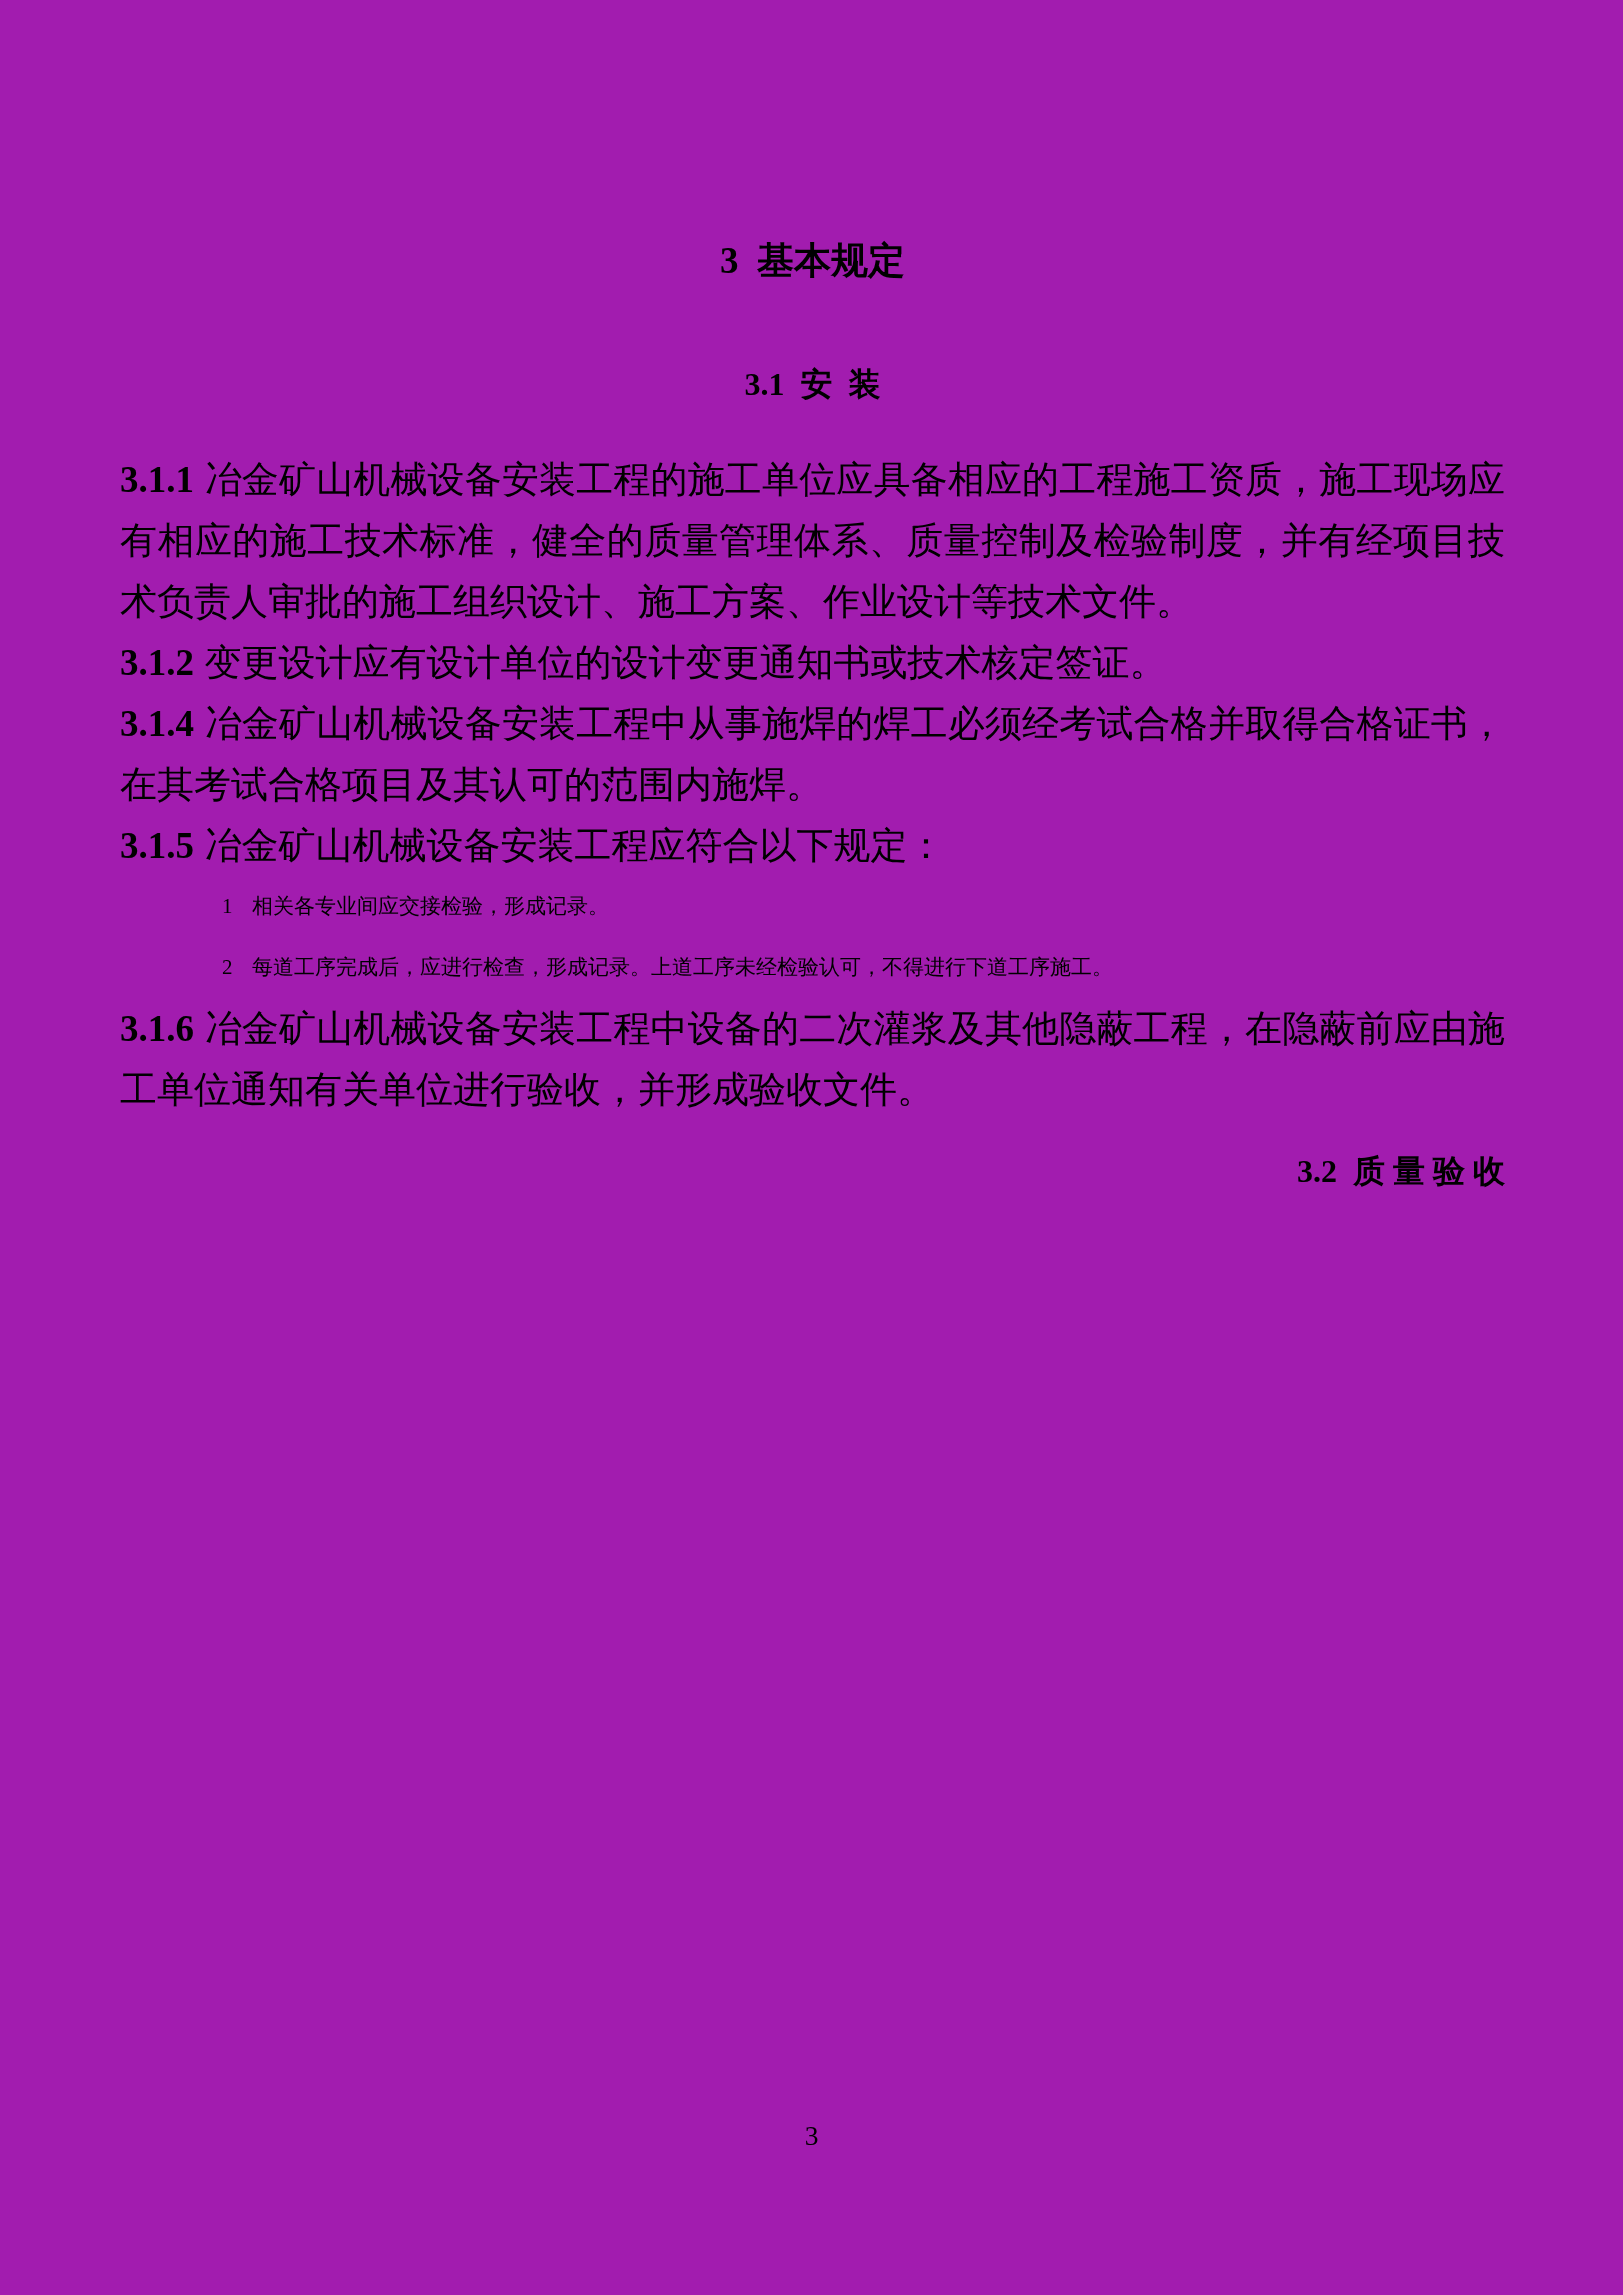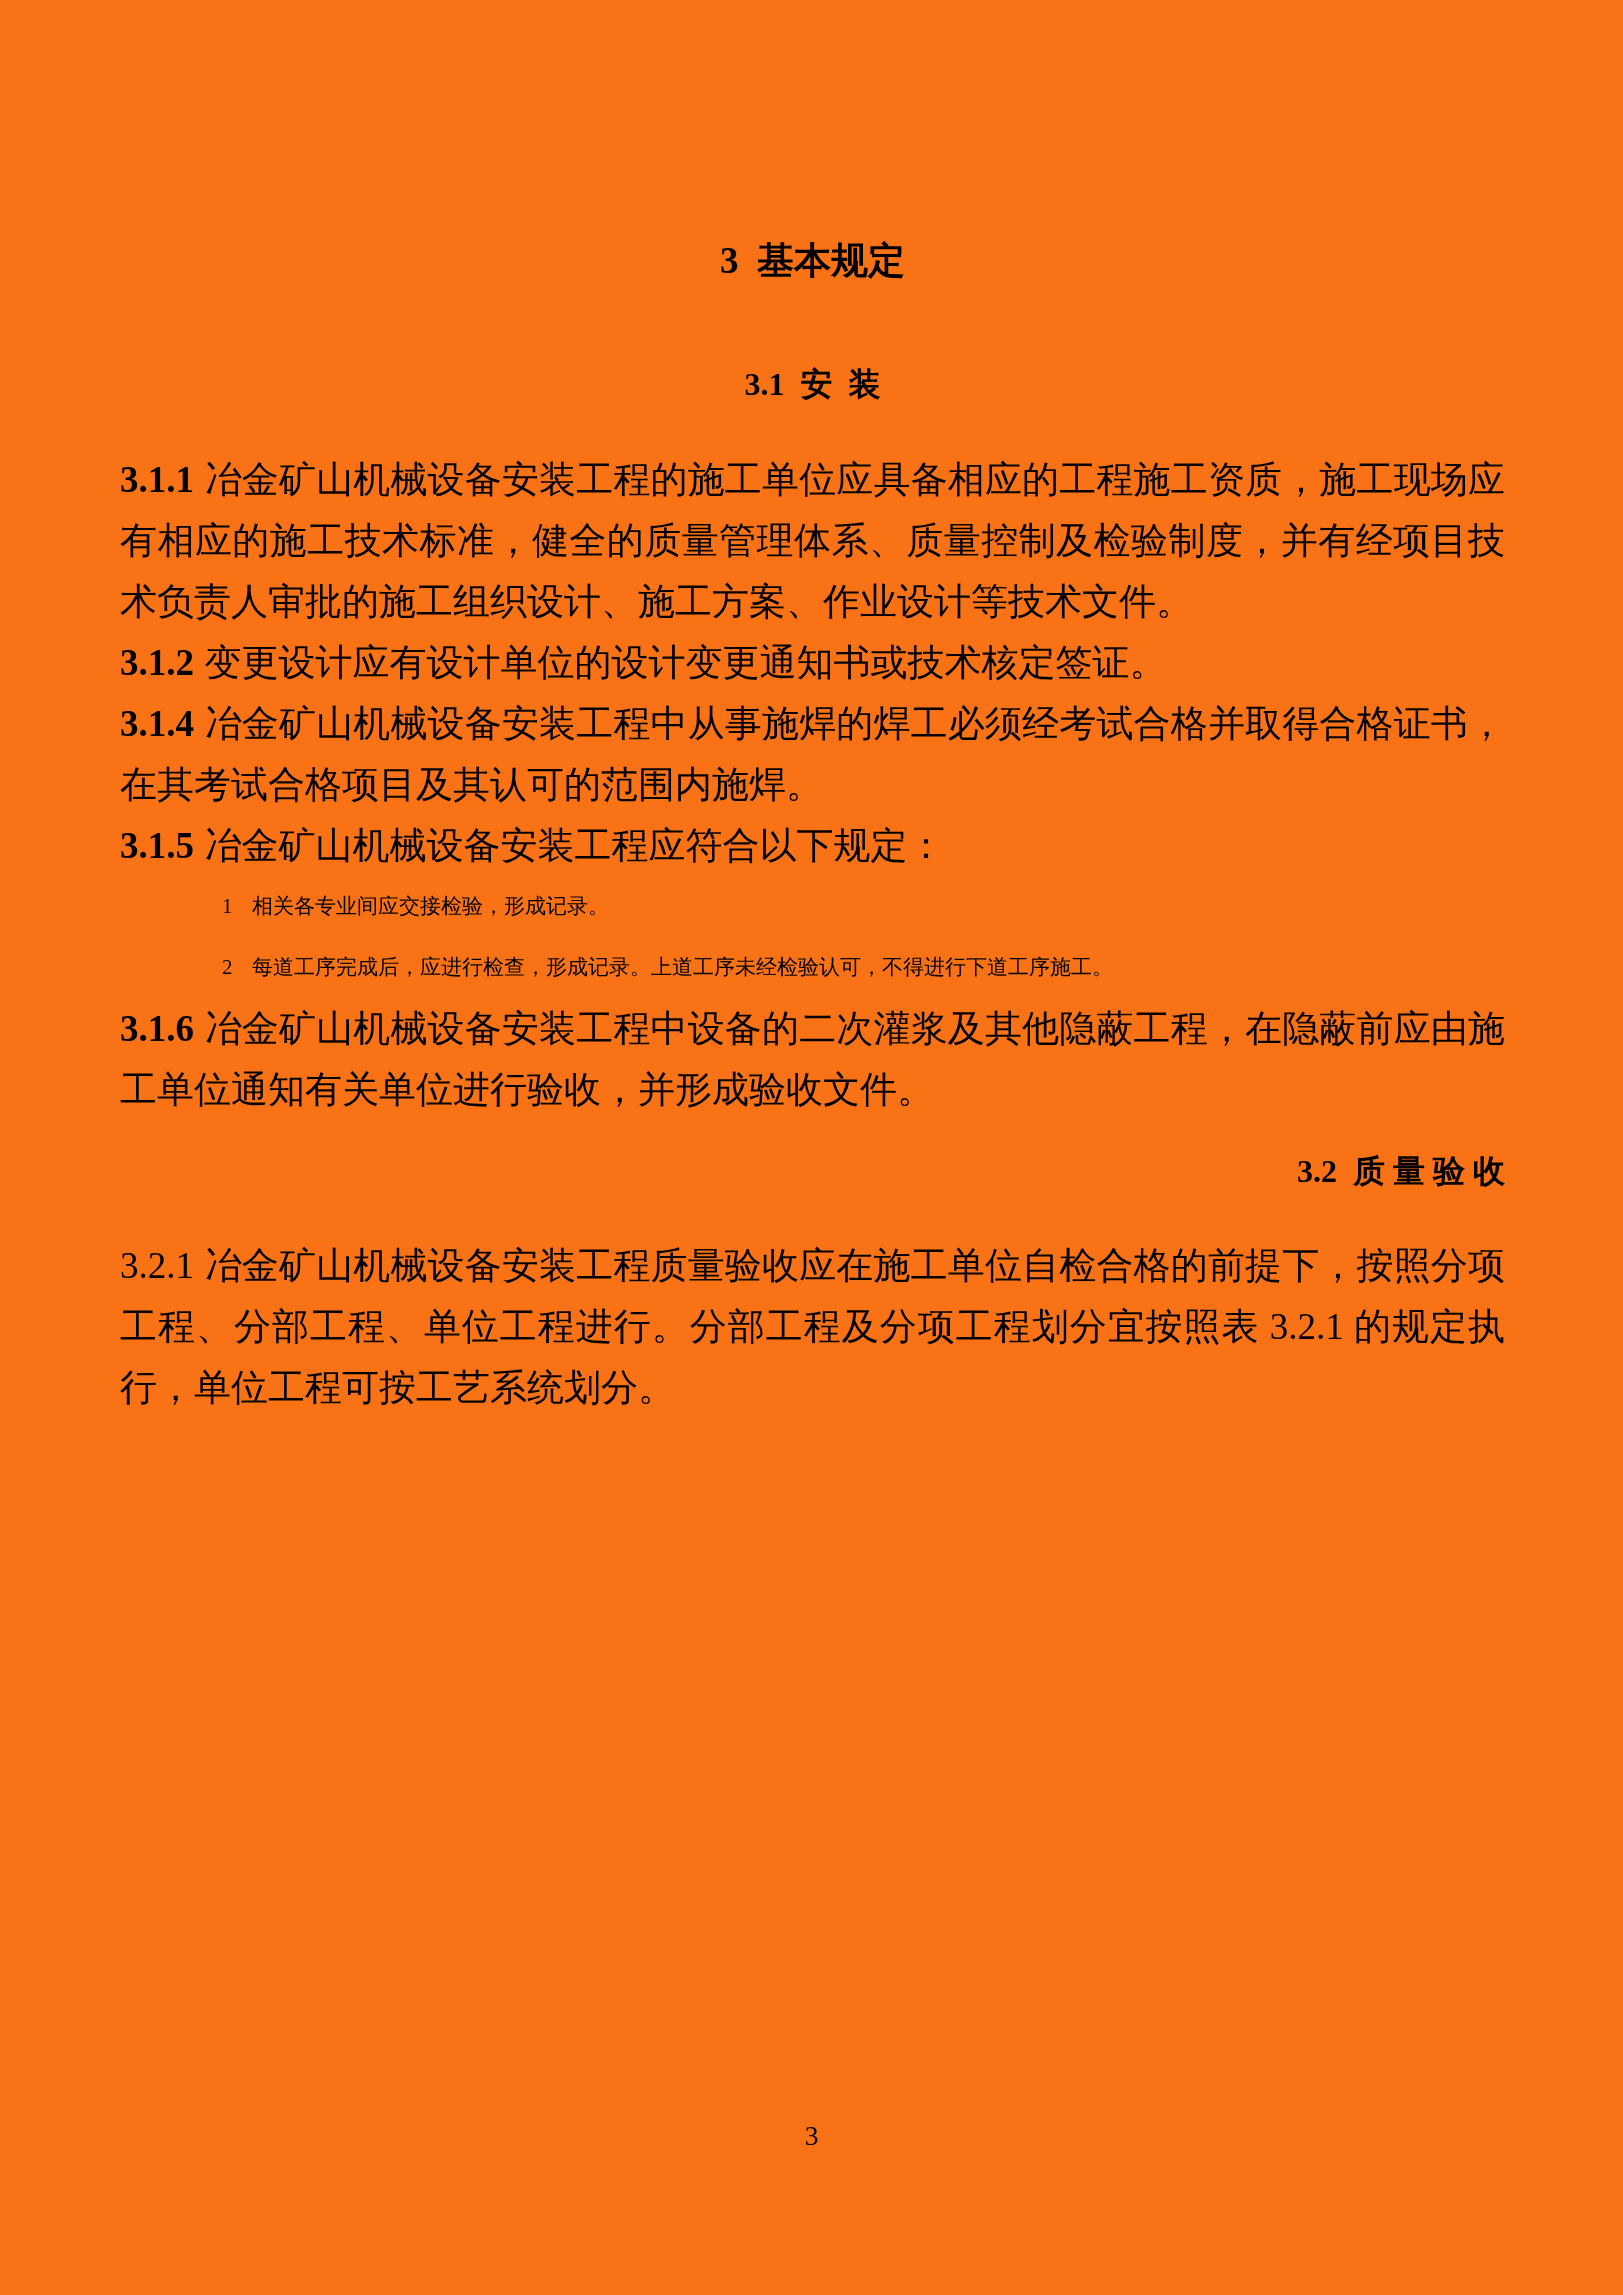--- a/index.html
+++ b/index.html
@@ -4,21 +4,21 @@
 <style>
   html, body {
     margin: 0;
     padding: 0;
     background: #ffffff;
   }
   .page {
     position: relative;
     width: 1623px;
     height: 2295px;
-    background: #f97316;
+    background: #a21caf;
     color: #000000;
     font-family: "Liberation Serif", "DejaVu Serif", serif;
     overflow: hidden;
   }
   .content {
     position: absolute;
     left: 120px;
     top: 0;
     width: 1385px;
   }
@@ -98,21 +98,18 @@
       <p class="clause"><span class="num">3.1.5</span><span>冶金矿山机械设备安装工程应符合以下规定：</span></p>
 
       <p class="list-item"><span class="num">1</span><span>相关各专业间应交接检验，形成记录。</span></p>
       <p class="list-item"><span class="num">2</span><span>每道工序完成后，应进行检查，形成记录。上道工序未经检验认可，不得进行下道工序施工。</span></p>
 
       <p class="clause"><span class="num">3.1.6</span><span>冶金矿山机械设备安装工程中设备的二次灌浆及其他隐蔽工程，在隐蔽前应由施工单位通知有关单位进行验收，并形成验收文件。</span></p>
     </div>
 
     <h2 class="section-heading second">3.2  质 量 验 收</h2>
 
-    <div class="body-block second">
-      <p class="clause plain-num"><span class="num">3.2.1</span><span>冶金矿山机械设备安装工程质量验收应在施工单位自检合格的前提下，按照分项工程、分部工程、单位工程进行。分部工程及分项工程划分宜按照表 3.2.1 的规定执行，单位工程可按工艺系统划分。</span></p>
-    </div>
 
   </div>
 
   <div class="page-number">3</div>
 </div>
 
 
 </body></html>

